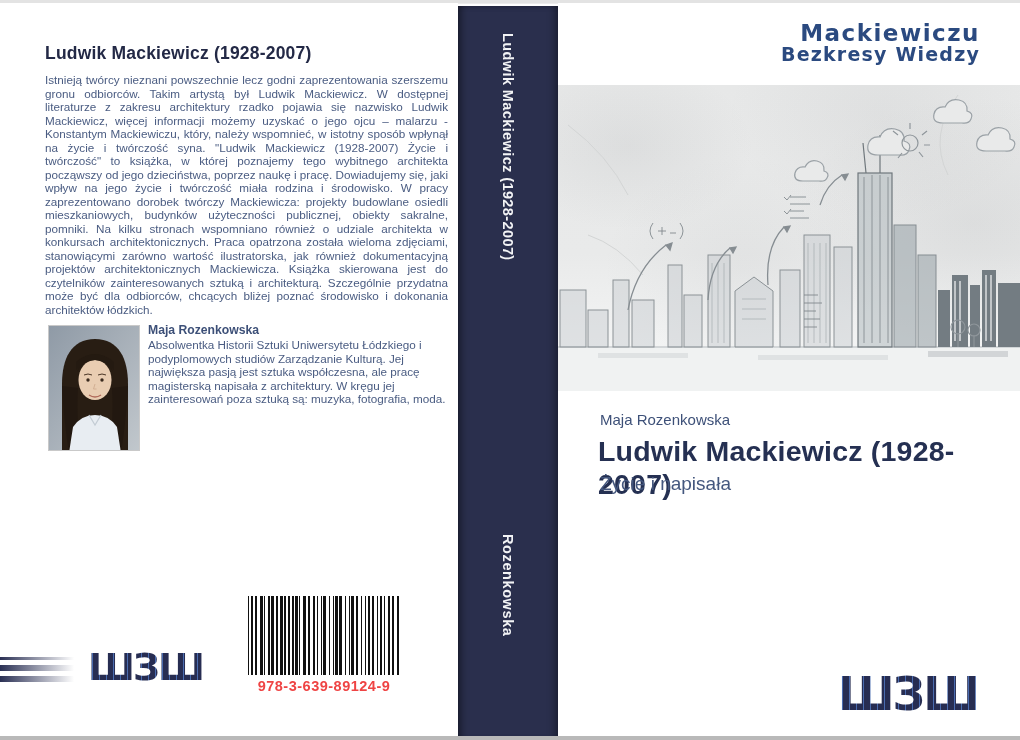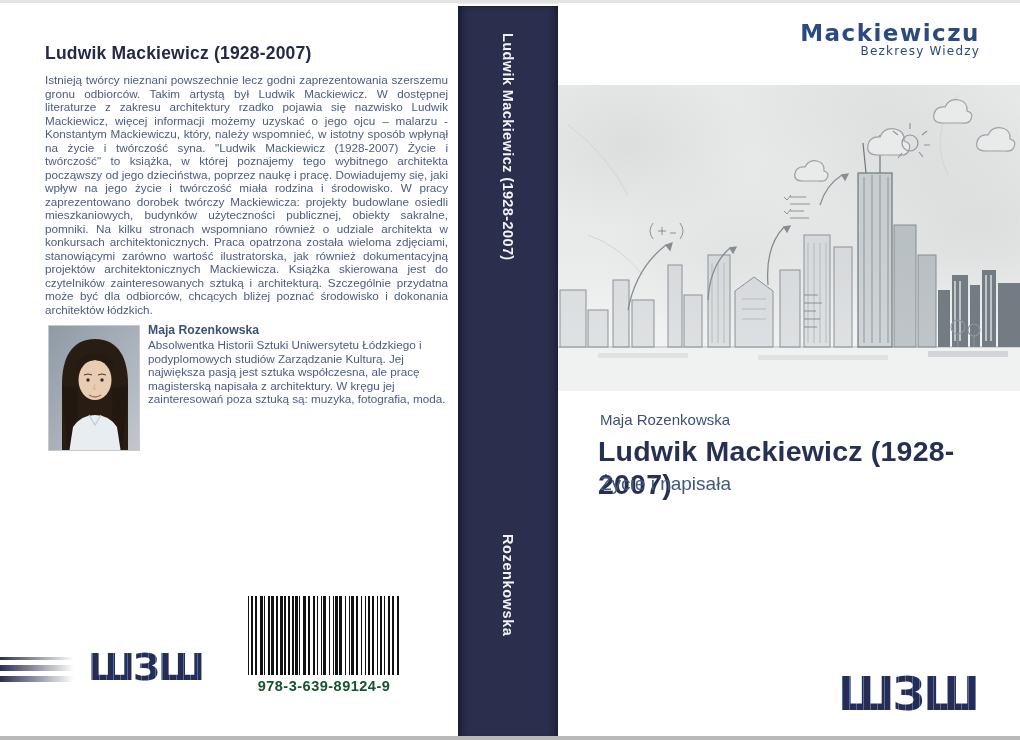--- a/index.html
+++ b/index.html
@@ -48,21 +48,21 @@
   .sl2 { height:6px; margin-bottom:5px; }
   .sl3 { height:6px; }
   .wbw-back { position:absolute; left:88px; top:0; font-size:38px; }
 
   
   .barcode-box { position:absolute; left:248px; top:593px; width:152px; }
   .barcode-bars { display:flex; width:152px; height:79px; background:#fff; }
   .barcode-bars div { height:100%; }
   .isbn {
     margin-top:3px; text-align:center;
-    font-size:14.5px; font-weight:bold; color:#14532d; letter-spacing:.5px;
+    font-size:14.5px; font-weight:bold; color:#ef4444; letter-spacing:.5px;
   }
 
   
   .spine {
     position:absolute; left:458px; top:3px; width:100px; height:734px;
     background:#2a2f4d;
     box-shadow: inset 6px 0 8px -4px rgba(0,0,0,.55), inset -6px 0 8px -4px rgba(0,0,0,.45);
   }
   .spine-title, .spine-author {
     position:absolute; left:50%; transform:translateX(-50%);
@@ -72,21 +72,21 @@
   .spine-title { top:27px; font-size:14.5px; letter-spacing:.4px; }
   .spine-author { top:528px; font-size:14.5px; letter-spacing:.6px; }
 
   
   .front { position:absolute; left:558px; top:0; width:462px; height:740px; background:#fff; }
   .publisher {
     position:absolute; top:18px; right:40px; text-align:right;
     color:#2b4a80; font-family:"DejaVu Sans", sans-serif;
   }
   .publisher-line1 { font-size:23px; font-weight:bold; letter-spacing:1.5px; line-height:1.05; }
-  .publisher-line2 { font-size:12px; font-weight:normal; letter-spacing:1.2px; line-height:1.05; }
+  .publisher-line2 { font-size:19px; font-weight:bold; letter-spacing:1.2px; line-height:1.05; }
 
   .key-visual {
     position:absolute; left:0; top:82px; width:462px; height:306px; overflow:hidden;
     background:
       radial-gradient(180px 120px at 15% 20%, rgba(120,124,128,.10), transparent 70%),
       radial-gradient(220px 150px at 70% 10%, rgba(120,124,128,.08), transparent 70%),
       radial-gradient(200px 160px at 40% 60%, rgba(120,124,128,.07), transparent 70%),
       radial-gradient(260px 180px at 90% 45%, rgba(110,114,118,.10), transparent 70%),
       linear-gradient(180deg,#e7e8e8 0%, #e9eaea 55%, #f2f3f3 82%, #f7f8f8 100%);
   }

